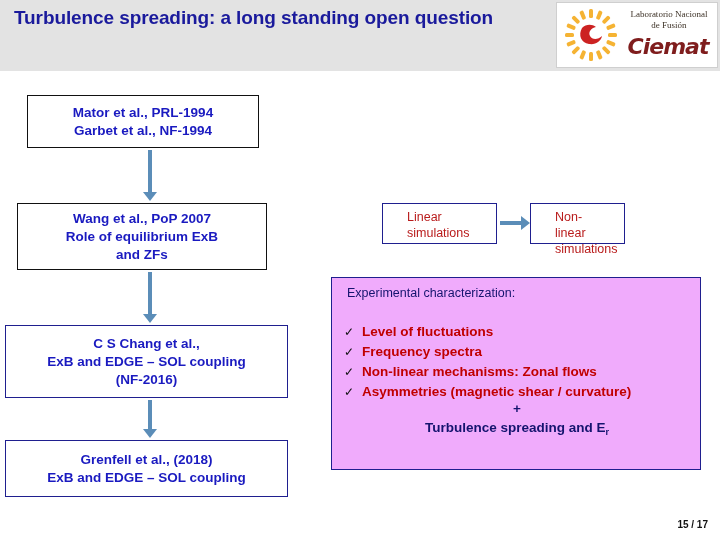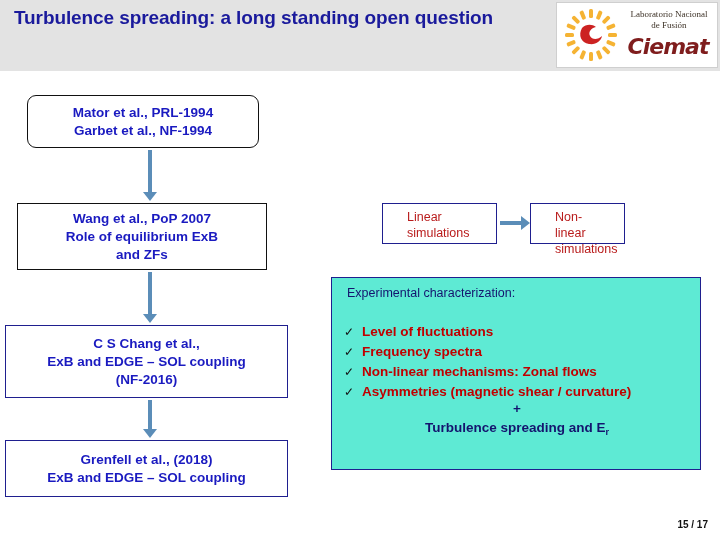--- a/index.html
+++ b/index.html
@@ -83,21 +83,21 @@
   }
   .box-blue-bold {
     color: #1a1ac0;
     font-weight: bold;
     font-size: 13.5px;
     line-height: 18px;
   }
   .border-black { border: 1px solid #111111; }
   .border-navy  { border: 1px solid #1f1f8f; }
 
-  #box-mator  { left: 27px;  top: 95px;  width: 232px; height: 53px; border-radius: 9px; }
+  #box-mator  { left: 27px;  top: 95px;  width: 232px; height: 53px; }
   #box-wang   { left: 17px;  top: 203px; width: 250px; height: 67px; }
   #box-chang  { left: 5px;   top: 325px; width: 283px; height: 73px; }
   #box-grenfell { left: 5px; top: 440px; width: 283px; height: 57px; }
 
   
   .sim-box {
     position: absolute;
     box-sizing: border-box;
     background: #ffffff;
     border: 1px solid #1f1f8f;
@@ -163,21 +163,21 @@
   #arrow-sim .shaft { width: 21px; }
   #arrow-sim .head  { left: 21px; }
 
   
   #exp-panel {
     position: absolute;
     left: 331px; top: 277px;
     width: 370px; height: 193px;
     box-sizing: border-box;
     border: 1px solid #1f1f8f;
-    background: #5eead4;
+    background: #f0abfc;
   }
   #exp-heading {
     position: absolute;
     left: 15px; top: 8px;
     color: #14146e;
     font-size: 12.5px;
   }
   #exp-list {
     position: absolute;
     left: 12px; top: 45px;

